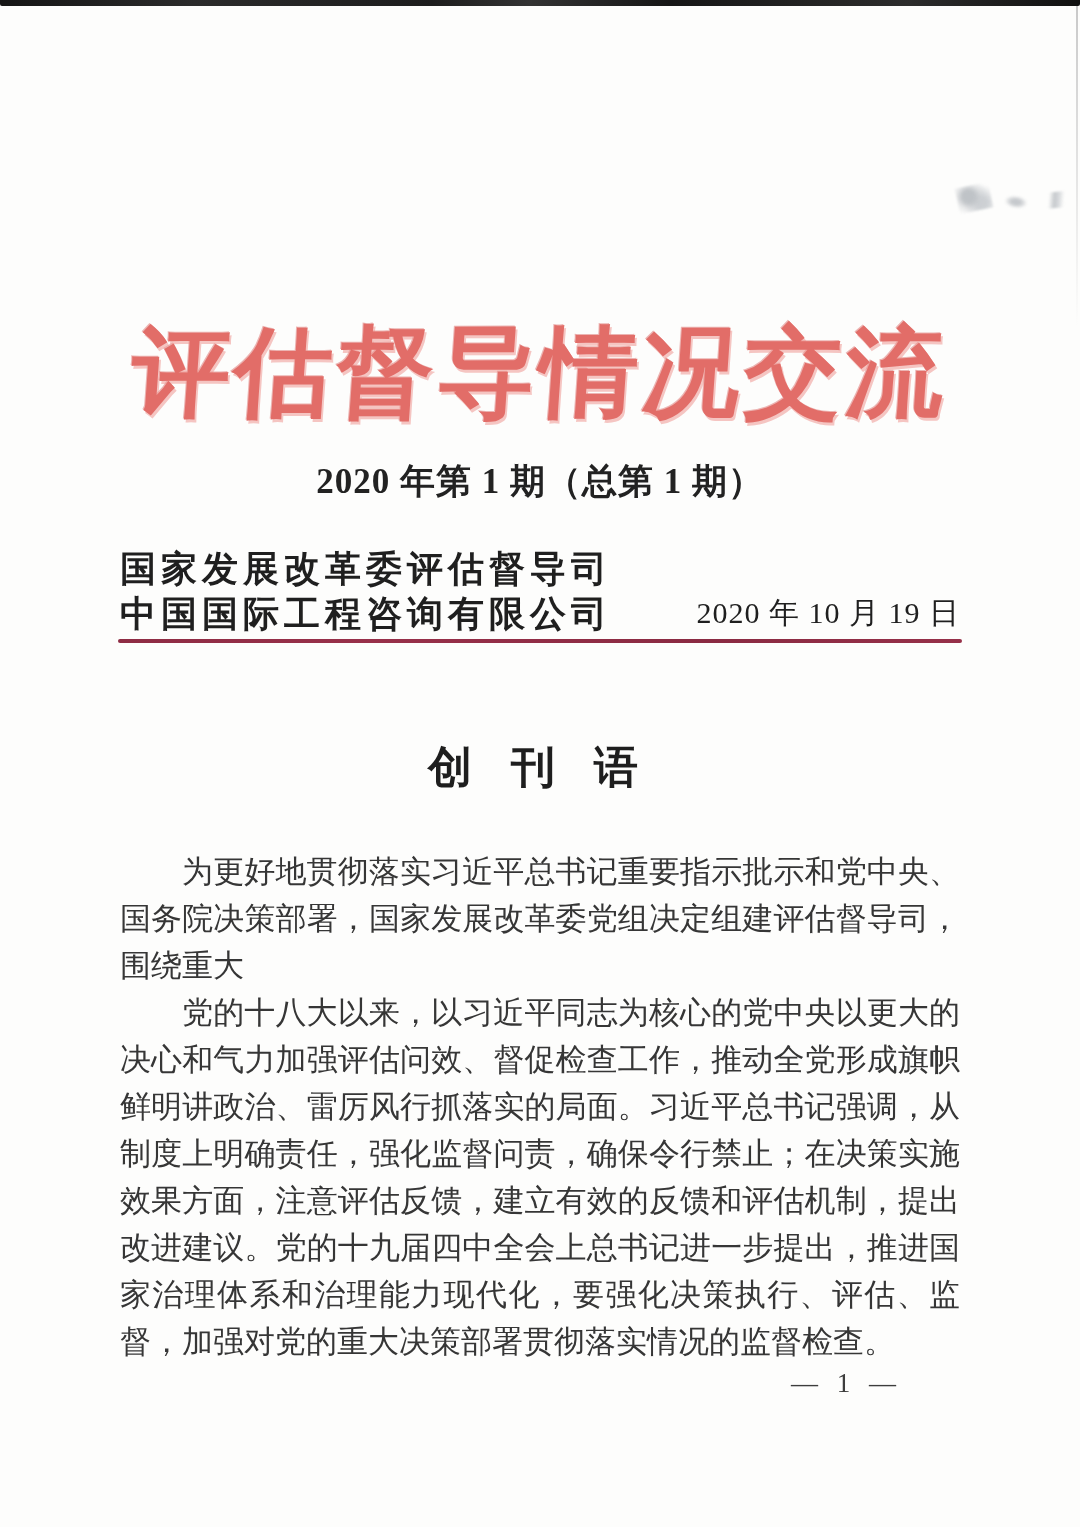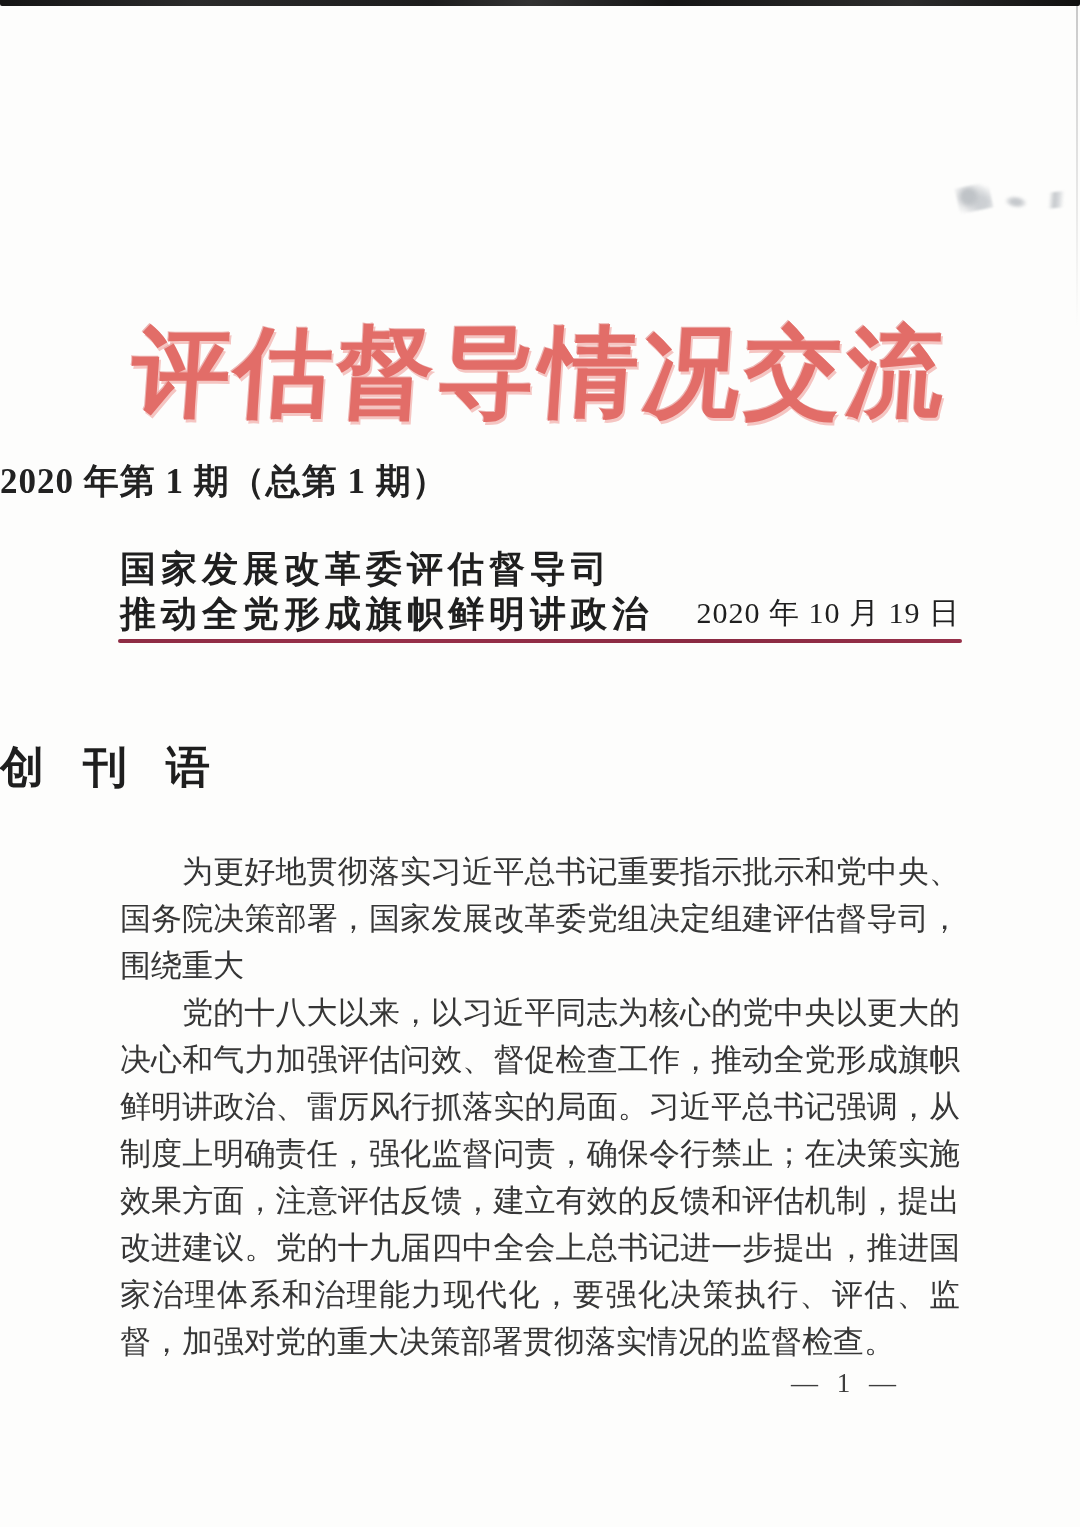--- a/index.html
+++ b/index.html
@@ -77,20 +77,21 @@
       -1px -1px 0 rgba(214,92,88,0.45);
     transform: skewX(-4deg);
     white-space: nowrap;
   }
 
   .issue-line {
     position: absolute;
     top: 458px;
     left: 0;
     width: 100%;
+    text-align: center;
     font-family: "Liberation Serif", serif;
     font-weight: bold;
     font-size: 35px;
     color: #222;
     letter-spacing: 1px;
   }
 
   .pub-row {
     position: absolute;
     top: 546px;
@@ -126,21 +127,21 @@
     background: linear-gradient(90deg, #8e2c44 0%, #98304a 30%, #8a2a42 70%, #963049 100%);
     border-radius: 2px;
   }
 
   
   .article-heading {
     position: absolute;
     top: 738px;
     left: 0;
     width: 100%;
-    text-align: left;
+    text-align: center;
     font-family: "Liberation Serif", serif;
     font-weight: bold;
     font-size: 44px;
     letter-spacing: 14px;
     color: #1e1e1e;
   }
 
   .article-body {
     position: absolute;
     top: 848px;
@@ -179,21 +180,21 @@
   <div class="smudge smudge-2"></div>
   <div class="smudge smudge-3"></div>
 
   <div class="journal-title">评估督导情况交流</div>
 
   <div class="issue-line">2020 年第 1 期（总第 1 期）</div>
 
   <div class="pub-row">
     <div class="publisher">
       <div>国家发展改革委评估督导司</div>
-      <div>推动全党形成旗帜鲜明讲政治</div>
+      <div>中国国际工程咨询有限公司</div>
     </div>
     <div class="pub-date">2020 年 10 月 19 日</div>
   </div>
 
   <div class="red-rule"></div>
 
   <div class="article-heading">创 刊 语</div>
 
   <div class="article-body">
     <p>为更好地贯彻落实习近平总书记重要指示批示和党中央、国务院决策部署，国家发展改革委党组决定组建评估督导司，围绕重大</p>

